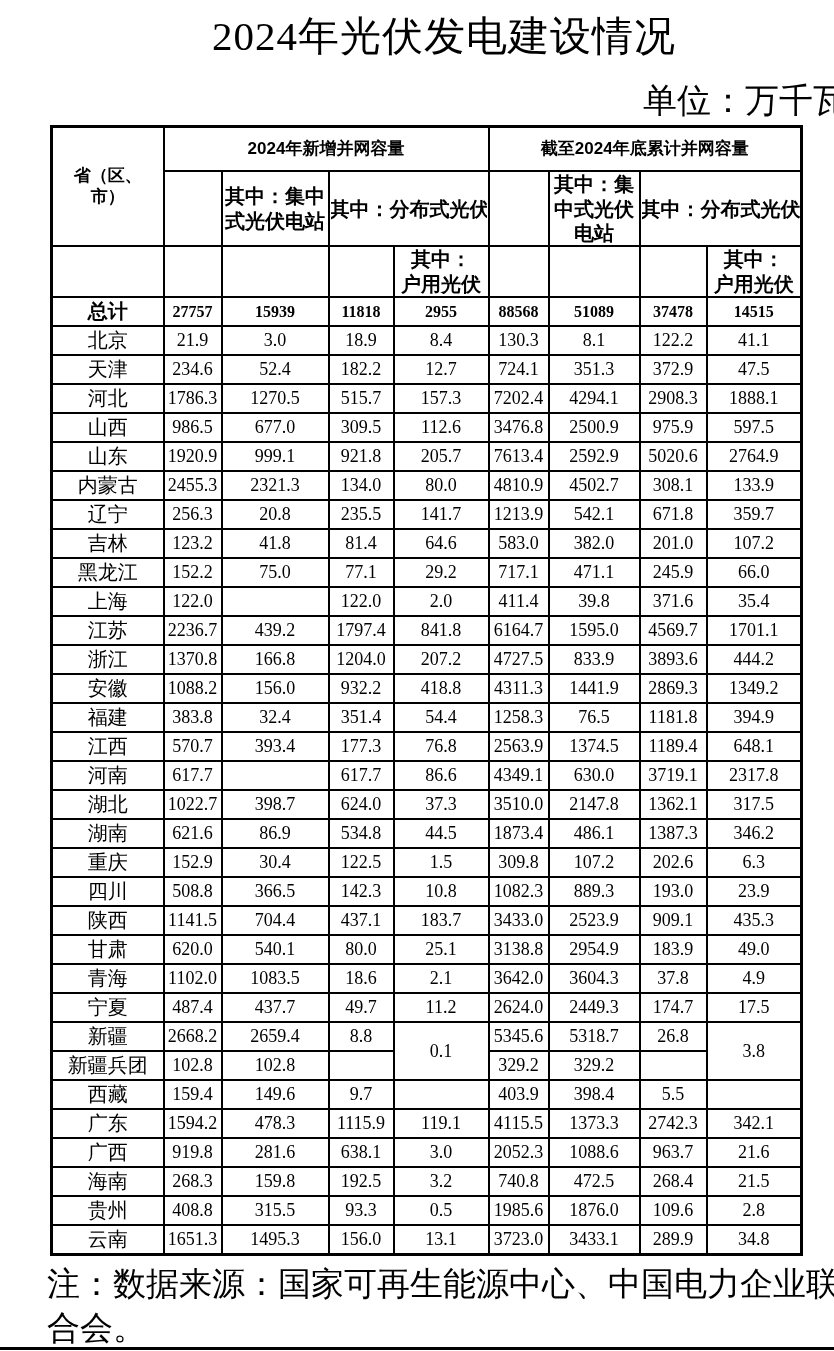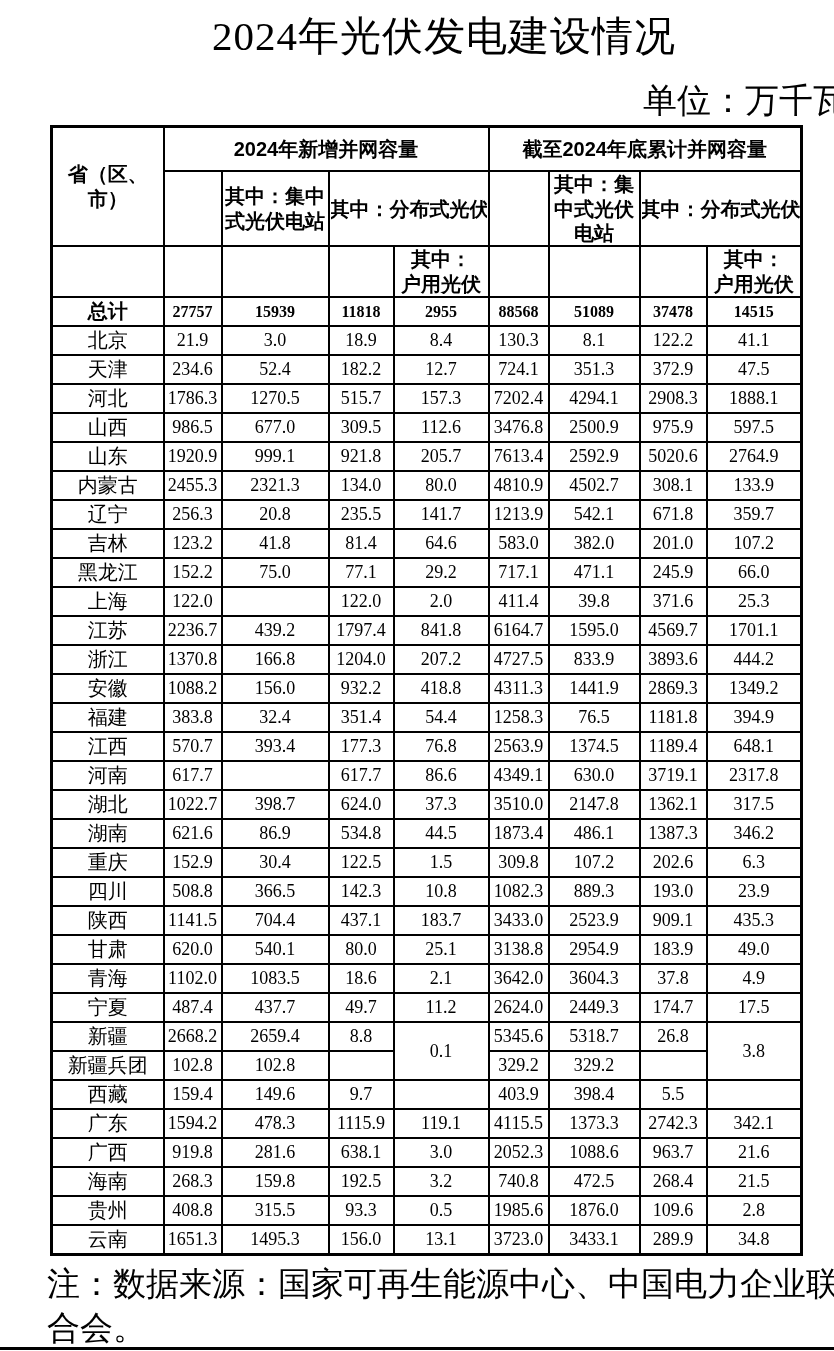--- a/index.html
+++ b/index.html
@@ -42,21 +42,21 @@
     vertical-align:middle;
     overflow:hidden;
   }
   .pv thead th{
     font-family:"Liberation Sans", sans-serif;
     font-weight:bold;
     font-size:20px;
     line-height:1.22;
     white-space:pre-line;
   }
-  .pv thead tr.h1 th{height:42px;font-size:20px;}
+  .pv thead tr.h1 th{height:42px;font-size:17px;}
   .pv thead tr.h2 th{height:72px;}
   .pv thead tr.h3 th{height:47px;}
   .pv thead th.nowrap{white-space:nowrap;border-radius:22px;}
   .pv td{height:27px;}
   .pv td.num{
     font-family:"Liberation Serif", serif;
     font-size:18px;
   }
   .pv td.prov{
     font-family:"Liberation Sans", sans-serif;
@@ -246,21 +246,21 @@
         </tr>
         <tr>
           <td class="prov">上海</td>
           <td class="num">122.0</td>
           <td class="num"></td>
           <td class="num">122.0</td>
           <td class="num">2.0</td>
           <td class="num">411.4</td>
           <td class="num">39.8</td>
           <td class="num">371.6</td>
-          <td class="num">25.3</td>
+          <td class="num">35.4</td>
         </tr>
         <tr>
           <td class="prov">江苏</td>
           <td class="num">2236.7</td>
           <td class="num">439.2</td>
           <td class="num">1797.4</td>
           <td class="num">841.8</td>
           <td class="num">6164.7</td>
           <td class="num">1595.0</td>
           <td class="num">4569.7</td>

